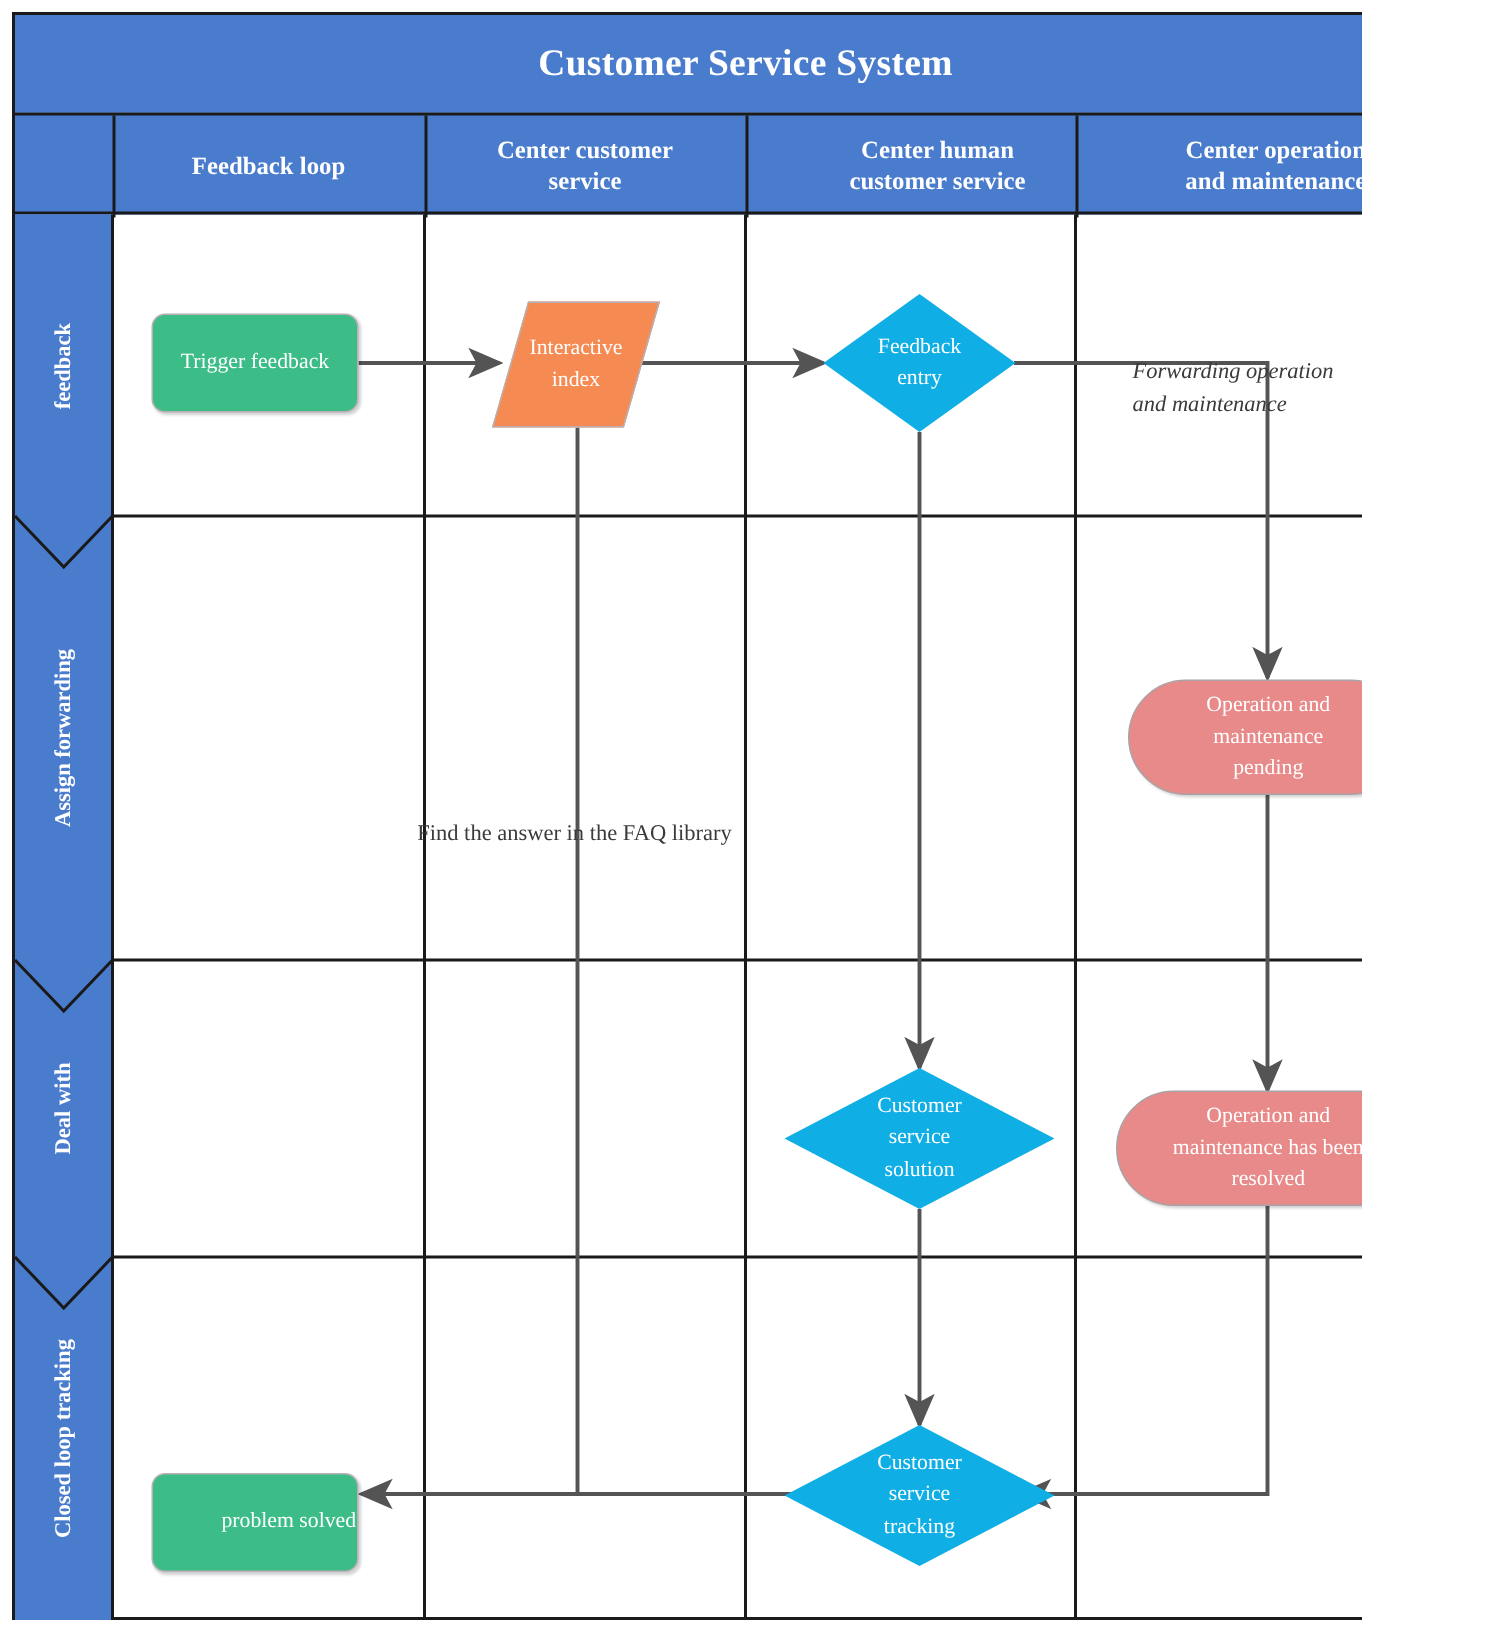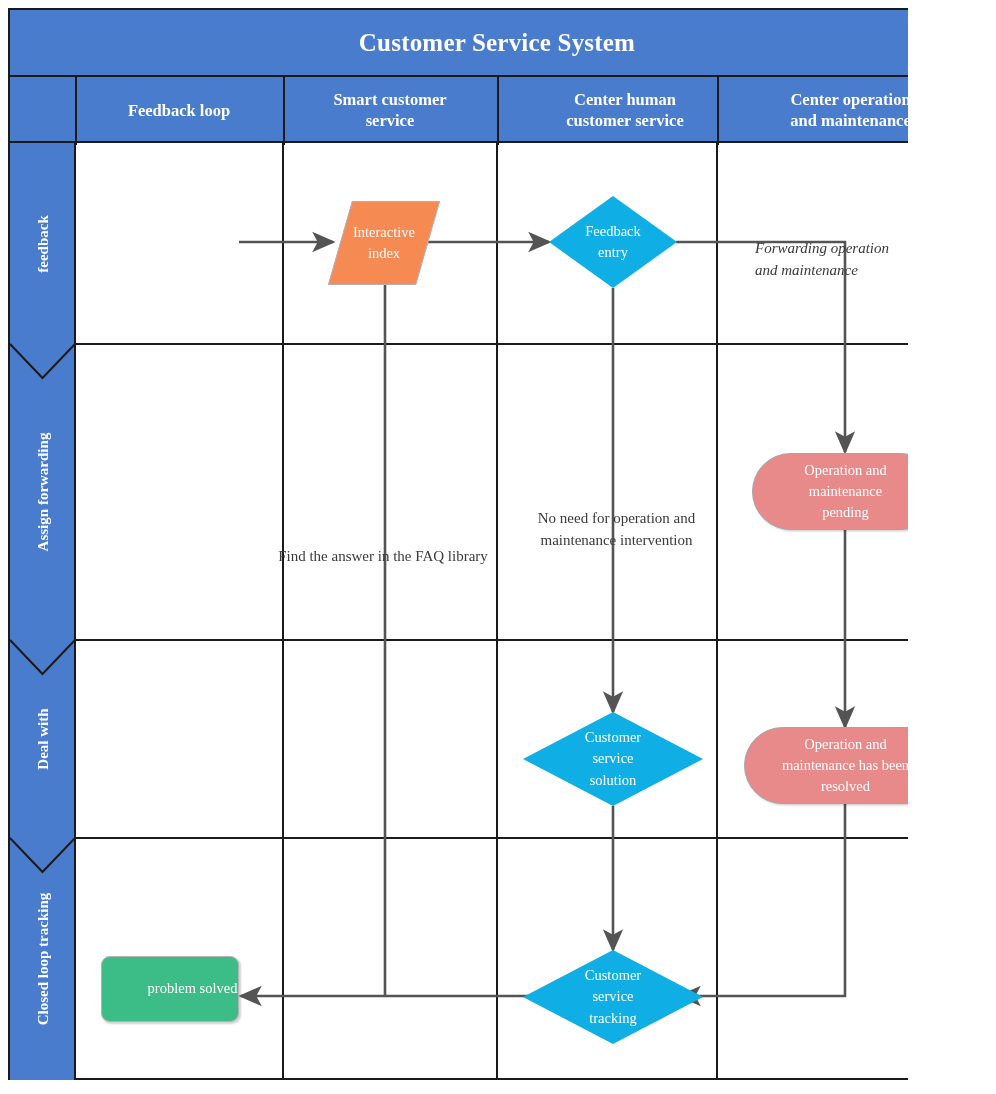--- a/index.html
+++ b/index.html
@@ -59,21 +59,21 @@
     <span>Customer Service System</span>
   </div>
 
   <div class="head-band">
     <div class="head-sep" style="left:65px;"></div>
     <div class="head-sep" style="left:273px;"></div>
     <div class="head-sep" style="left:487px;"></div>
     <div class="head-sep" style="left:707px;"></div>
 
     <div class="head-cell" style="left:65px;width:208px;">Feedback loop</div>
-    <div class="head-cell" style="left: 273px; width: 214px; white-space: pre-line;">Smart customer
+    <div class="head-cell" style="left: 273px; width: 214px; white-space: pre-line;">Center customer
 service</div>
     <div class="head-cell" style="left: 505px; width: 220px; white-space: pre-line; text-align: center;">Center human
 customer service</div>
     <div class="head-cell" style="left: 707px; width: 267px; white-space: pre-line;">Center operation
 and maintenance</div>
   </div>
 
   <div class="lane-strip">
     <div class="lane" style="top:0px;height:201px;">
       <div class="lane-label">feedback</div>
@@ -127,20 +127,23 @@
       <line x1="845" y1="530" x2="845" y2="727" marker-end="url(#ah)"></line>
 
       <path d="M845,804 L845,996 L680,996" marker-end="url(#ah)"></path>
 
       <line x1="547" y1="996" x2="241" y2="996" marker-end="url(#ah)"></line>
 
       <line x1="385" y1="285" x2="385" y2="996"></line>
     </g>
   </svg>
 
+  <div class="node rounded" style="left:101px;top:209px;width:138px;height:66px;">
+    <span>Trigger feedback</span>
+  </div>
 
   <div class="node para" style="left:340px;top:201px;width:88px;height:84px;">
     <i style="white-space: pre-line;">Interactive
 index</i>
   </div>
 
   <div class="diamond-wrap" style="left:549px;top:196px;width:128px;height:92px;">
     <svg width="128" height="92" viewBox="0 0 128 92">
         <polygon points="64,0 128,46 64,92 0,46" fill="#0faee4"></polygon>
       </svg>
@@ -171,26 +174,24 @@
 
   <div class="diamond-wrap" style="left:523px;top:950px;width:180px;height:94px;">
     <svg width="180" height="94" viewBox="0 0 180 94">
         <polygon points="90,0 180,47 90,94 0,47" fill="#0faee4"></polygon>
       </svg>
     <div class="diamond-txt" style="white-space: pre-line;">Customer
 service
 tracking</div>
   </div>
 
-  <div class="node rounded" style="left:101px;top:956px;width:138px;height:66px;padding-left:45px;">
+  <div class="node rounded" style="left:101px;top:982px;width:138px;height:66px;padding-left:45px;">
     <span>problem solved</span>
   </div>
 
 
   <div class="edge-label" style="left: 755px; top: 238px; width: 240px; text-align: left; white-space: pre-line; font-style: italic;">Forwarding operation
 and maintenance</div>
 
   <div class="edge-label" style="left:252px;top:525px;width:262px;margin-top:21px;">Find the answer in the FAQ library</div>
 
-  <div class="edge-label" style="left: 514px; top: 508px; width: 205px; white-space: pre-line;">No need for operation and
-maintenance intervention</div>
 
 </div>
 
 </body></html>

